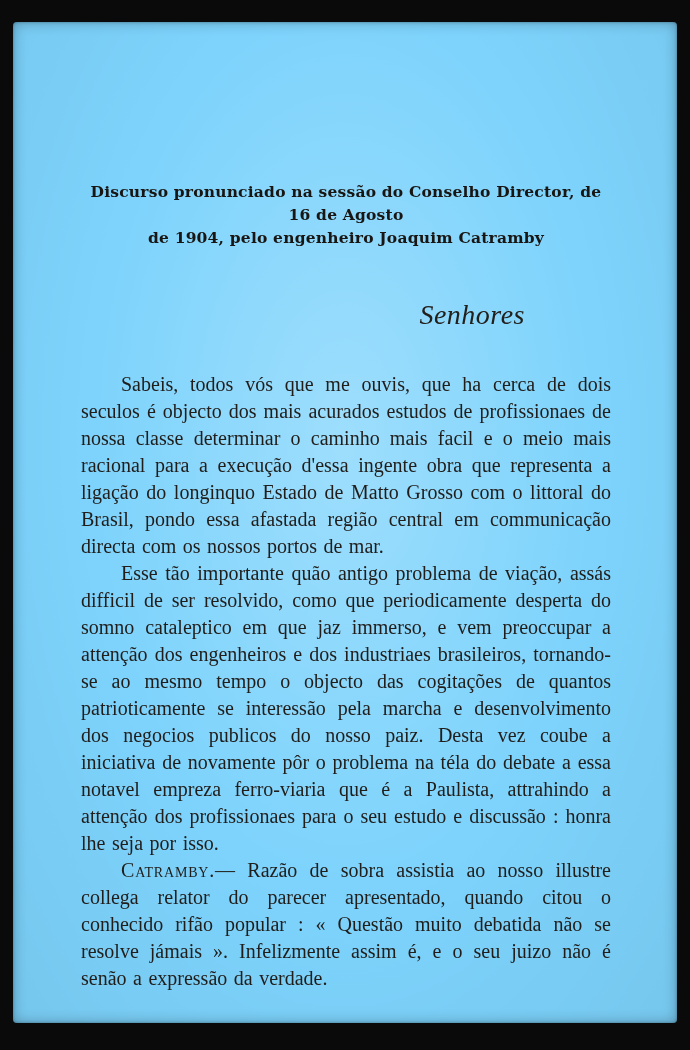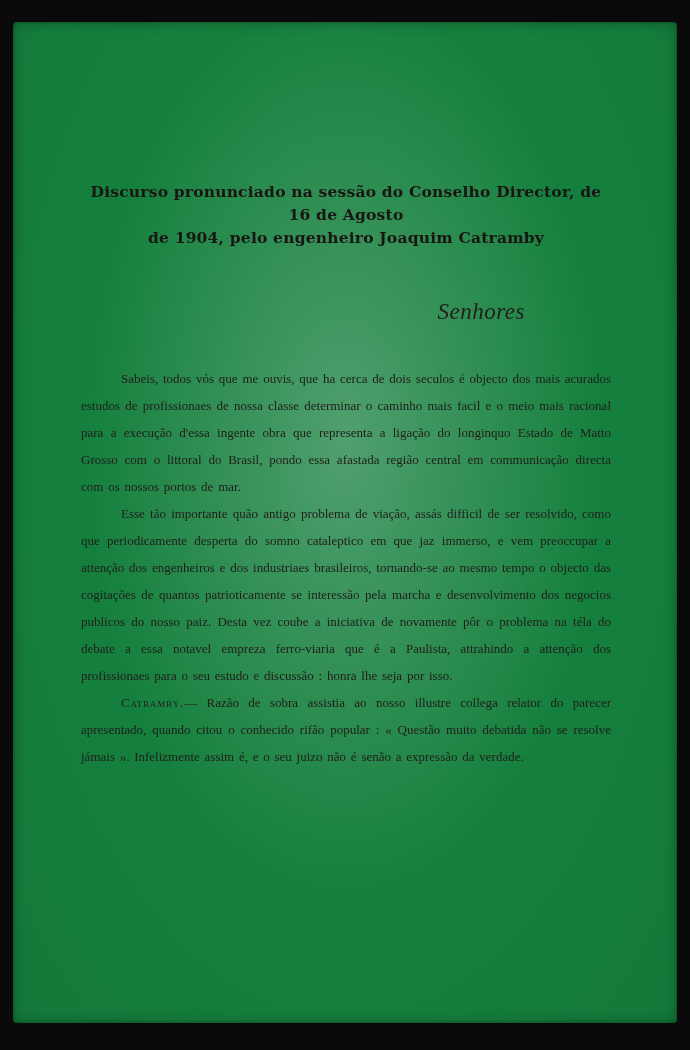--- a/index.html
+++ b/index.html
@@ -15,21 +15,21 @@
     overflow: hidden;
     font-family: "Liberation Serif", "DejaVu Serif", serif;
   }
   
   .page {
     position: absolute;
     top: 22px;
     left: 13px;
     right: 13px;
     bottom: 27px;
-    background: #15803d;
+    background: #7dd3fc;
     border-radius: 4px;
     box-shadow:
       inset 0 0 14px rgba(0,0,0,0.28),
       inset 0 0 3px rgba(0,0,0,0.35);
     color: #1c1a18;
   }
   .page::after {
     
     content: "";
     position: absolute;
@@ -51,27 +51,27 @@
     text-align: center;
     white-space: pre-line;
     letter-spacing: 0.2px;
     color: #181512;
   }
   .salutation {
     margin-top: 50px;
     margin-right: 86px;
     text-align: right;
     font-style: italic;
-    font-size: 23px;
+    font-size: 28px;
     letter-spacing: 0.5px;
     color: #23201c;
   }
   .body-text {
     margin-top: 40px;
-    font-size: 13px;
+    font-size: 20px;
     line-height: 27px;
     text-align: justify;
     color: #201d1a;
   }
   .body-text p {
     margin: 0;
     text-indent: 40px;
     word-spacing: 1.5px;
   }
   .smallcaps {

